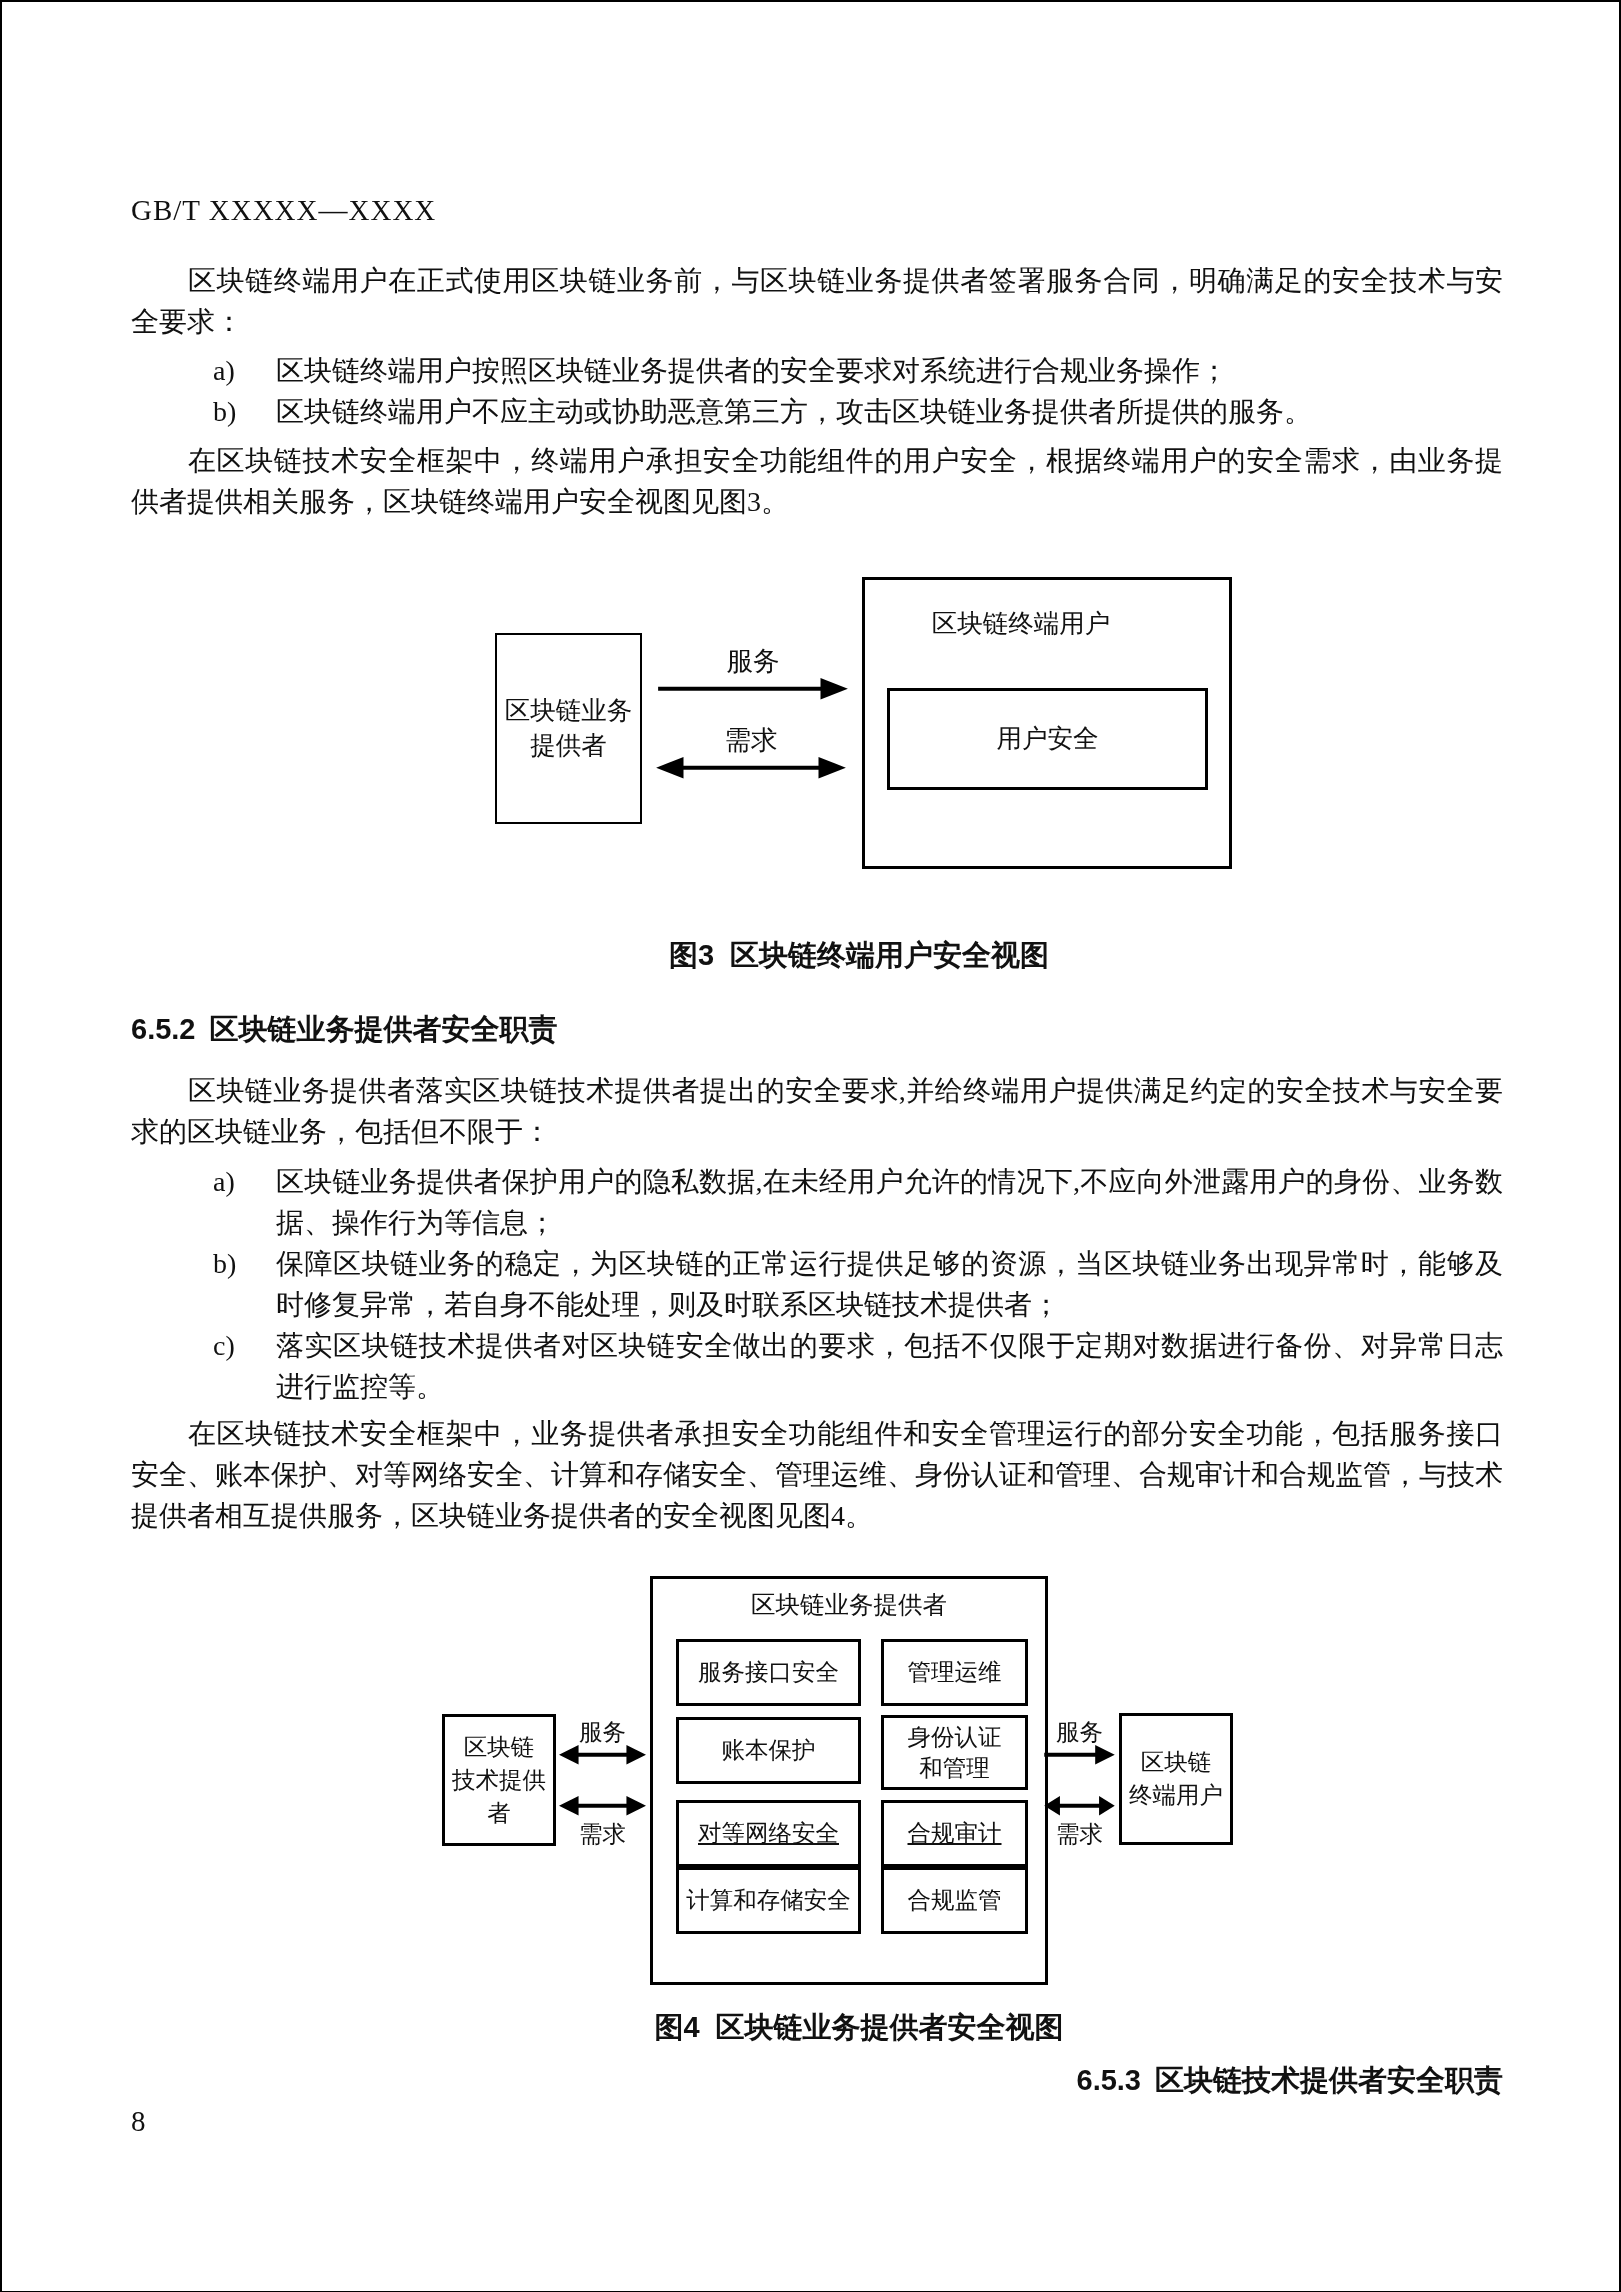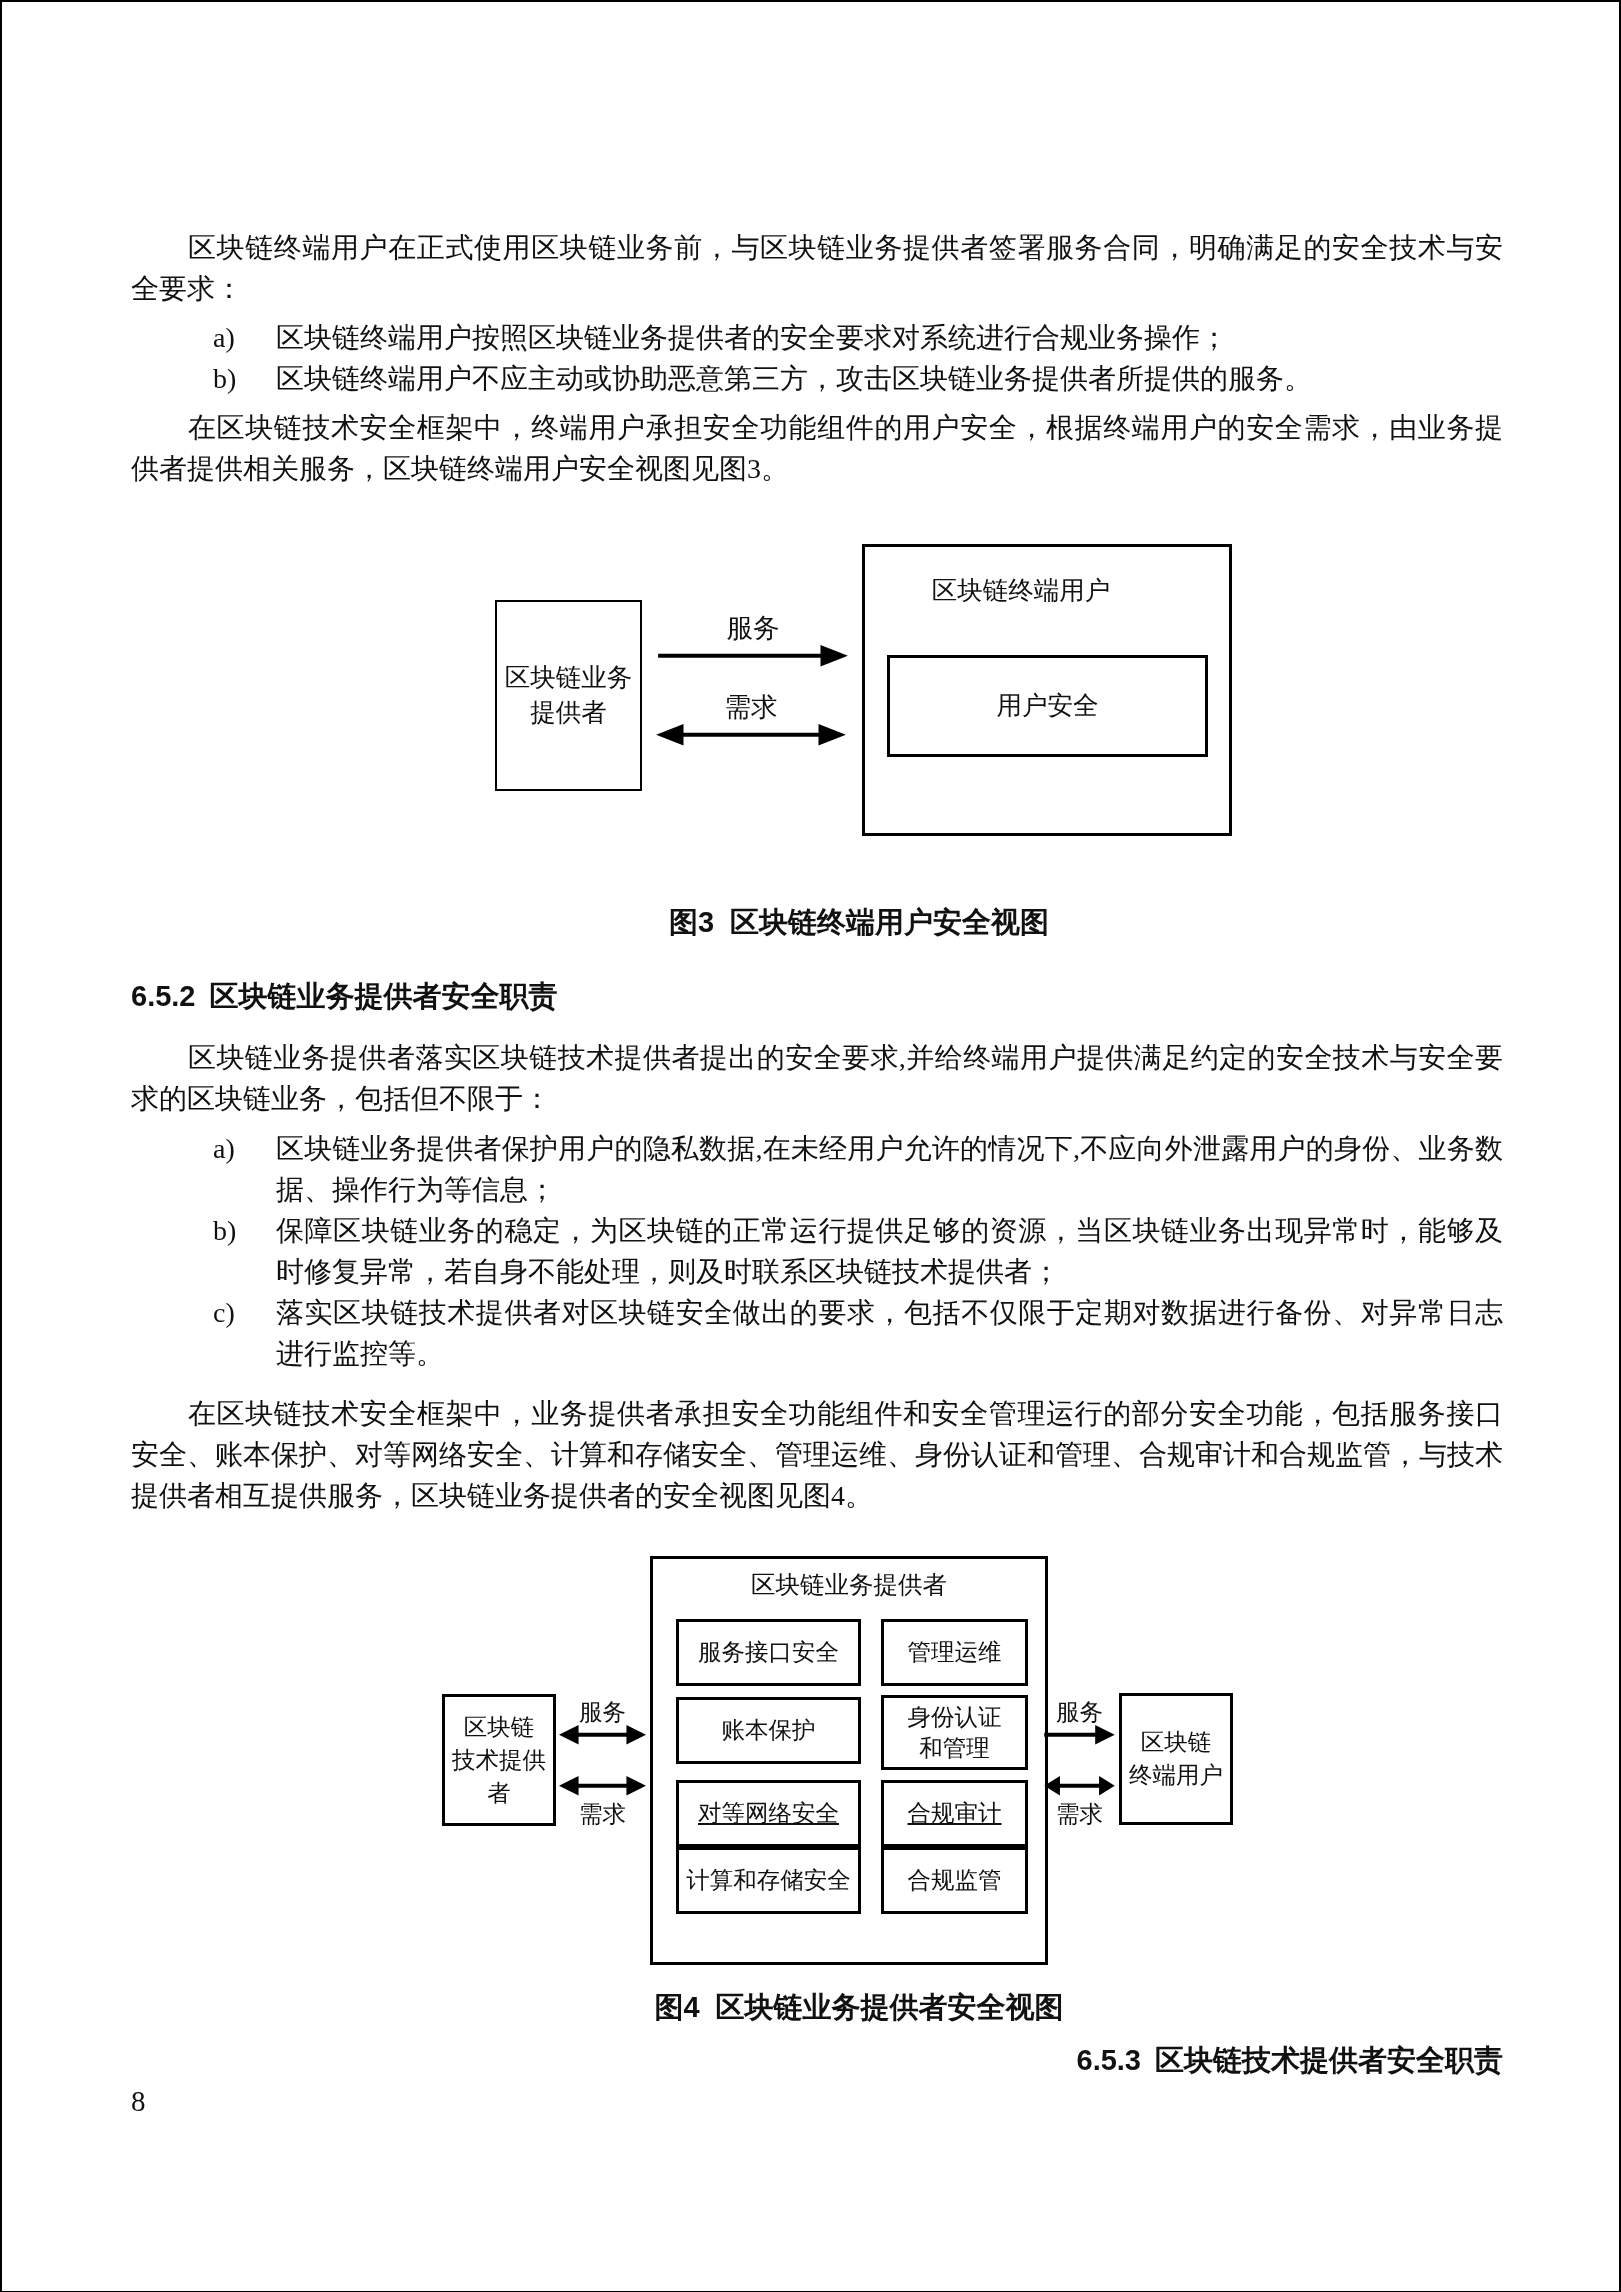--- a/index.html
+++ b/index.html
@@ -17,21 +17,21 @@
     font:400 29px/33px "Liberation Serif","DejaVu Serif",serif;
     letter-spacing:1px;
   }
   .para {
     font:400 28px/41px "Liberation Serif","DejaVu Serif",serif;
     text-align:justify; text-indent:57px; margin:0;
   }
   .p1 { margin-top:33px; }
   .p2 { margin-top:7.8px; }
   .p3 { margin-top:23px; }
-  .p4 { margin-top:19px; }
+  .p4 { margin-top:6px; }
   .list { margin-top:7.8px; }
   .list2 { margin-top:9.8px; }
   .li {
     position:relative; padding-left:145px;
     font:400 28px/41px "Liberation Serif","DejaVu Serif",serif;
     text-align:justify;
   }
   .li .lbl { position:absolute; left:82px; top:0; }
   .fig { position:relative; width:100%; }
   .fig3 { height:294px; margin-top:55px; }
@@ -78,20 +78,21 @@
   .h653 { margin-top:17.6px;text-align:right; }
   .h-no { margin-right:14px; }
   .pageno { margin-top:7.8px; font:400 29px/33px "Liberation Serif","DejaVu Serif",serif; }
 </style>
 </head>
 <body>
 
 <div class="page">
   <div class="col">
 
+    <div class="doc-header">GB/T XXXXX—XXXX</div>
 
     <p class="para p1">区块链终端用户在正式使用区块链业务前，与区块链业务提供者签署服务合同，明确满足的安全技术与安全要求：</p>
 
     <div class="list">
       <div class="li">
         <span class="lbl">a)</span>
         <span>区块链终端用户按照区块链业务提供者的安全要求对系统进行合规业务操作；</span>
       </div>
       <div class="li">
         <span class="lbl">b)</span>

